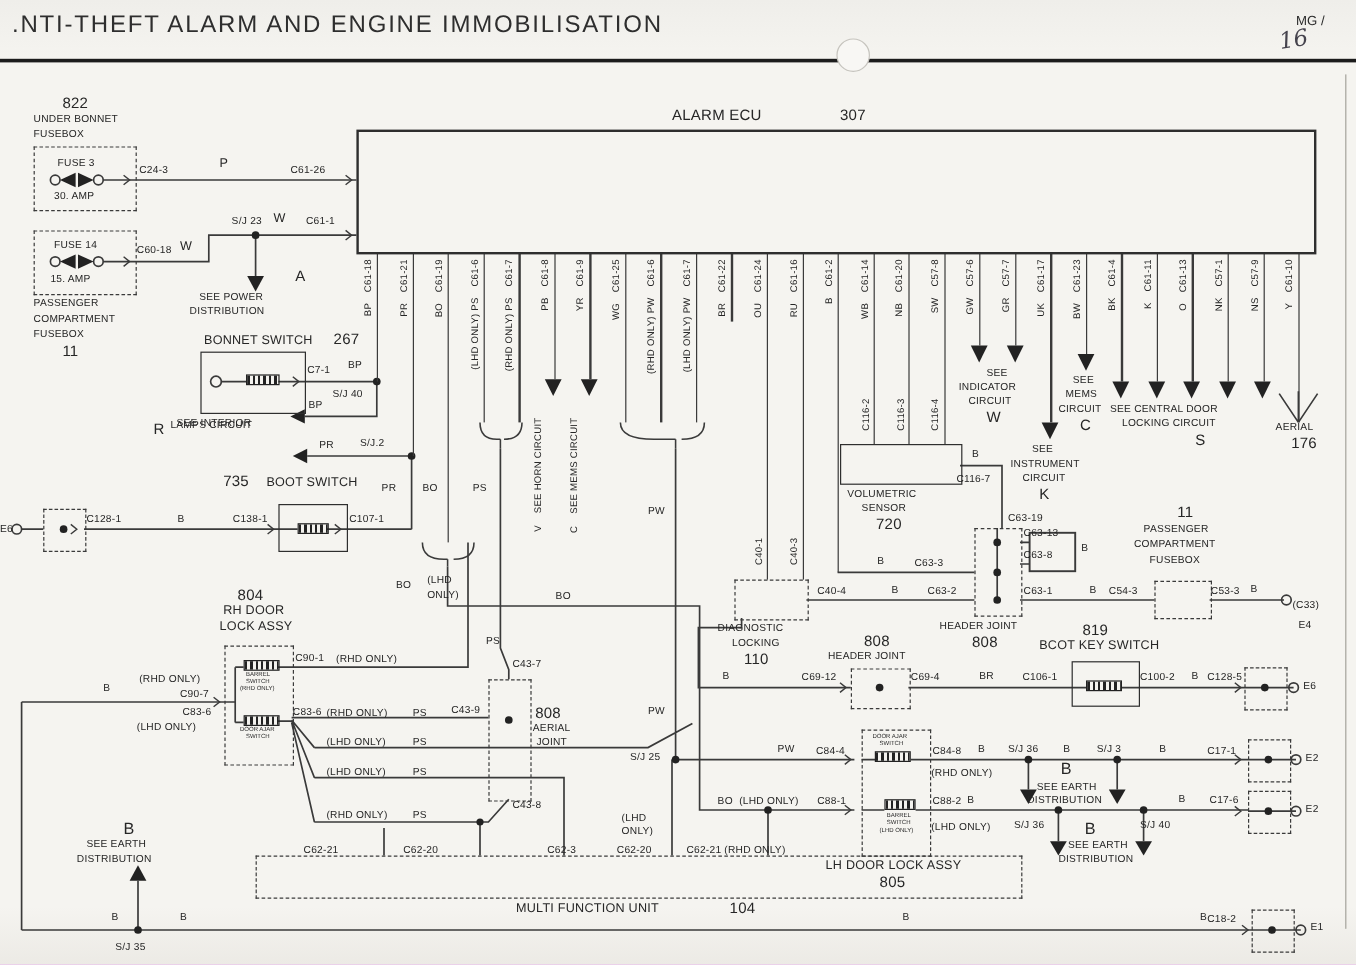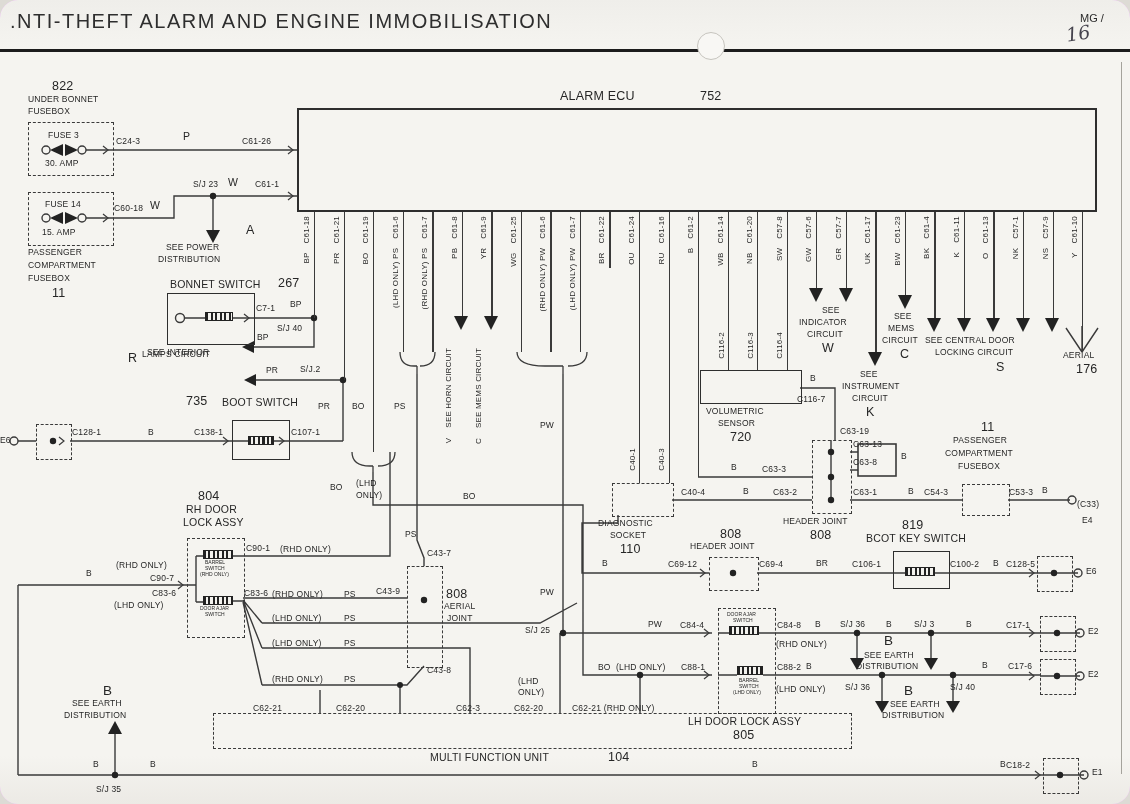--- a/index.html
+++ b/index.html
@@ -1,17 +1,17 @@
 <!DOCTYPE html>
 <html><head>
 <meta charset="utf-8">
 <style>
   html,body{margin:0;padding:0;background:#dddbd5;}
   #page{position:relative;width:1130px;height:804px;background:#f0abfc;overflow:hidden;
-        font-family:"Liberation Sans",sans-serif;color:#2a2a2a;border-radius:18px;}
+        font-family:"Liberation Sans",sans-serif;color:#2a2a2a;}
   #page:before{content:"";position:absolute;inset:0;background:linear-gradient(180deg,#efeeea 0%,#f5f4f0 6%,#f5f4f0 94%,#eceae5 100%);}
   .l{position:absolute;font-size:8.5px;line-height:9px;white-space:nowrap;letter-spacing:.2px;color:#262626;z-index:6;}
   .s10{font-size:10.5px;line-height:11px;}
   .s12{font-size:12.5px;line-height:13px;}
   .s14{font-size:13.5px;line-height:14px;}
   .t5{font-size:5px;line-height:5.5px;letter-spacing:0;}
   .vl{position:absolute;font-size:8px;line-height:9px;white-space:nowrap;letter-spacing:.2px;
       transform-origin:0 0;transform:rotate(-90deg) translateX(-100%);z-index:6;color:#262626;}
   .bx{position:absolute;border:1.6px solid #2e2e2e;z-index:4;}
   .bd{position:absolute;border:1.6px dashed #3a3a3a;z-index:4;}
@@ -255,21 +255,21 @@
   <div class="l" style="left:114px;top:204px">C60-18</div>
   <div class="l s10" style="left:150px;top:200px">W</div>
   <div class="l" style="left:193px;top:180px">S/J 23</div>
   <div class="l s10" style="left:228px;top:177px">W</div>
   <div class="l" style="left:255px;top:180px">C61-1</div>
   <div class="l s12" style="left:246px;top:224px">A</div>
   <div class="l" style="left:166px;top:243px">SEE POWER</div>
   <div class="l" style="left:158px;top:255px">DISTRIBUTION</div>
 
   <div class="l s12" style="left:560px;top:90px">ALARM ECU</div>
-  <div class="l s12" style="left:700px;top:90px">752</div>
+  <div class="l s12" style="left:700px;top:90px">307</div>
 
   <div class="l s10" style="left:170px;top:279px">BONNET SWITCH</div>
   <div class="l s12" style="left:278px;top:277px">267</div>
   <div class="l" style="left:256px;top:304px">C7-1</div>
   <div class="l" style="left:290px;top:300px">BP</div>
   <div class="l" style="left:277px;top:324px">S/J 40</div>
   <div class="l" style="left:257px;top:333px">BP</div>
   <div class="l s12" style="left:128px;top:352px">R</div>
   <div class="l" style="left:147px;top:348px">SEE INTERIOR</div>
   <div class="l" style="left:142px;top:350px">LAMPS CIRCUIT</div>
@@ -345,21 +345,21 @@
   <div class="l" style="left:908px;top:487px">B</div>
   <div class="l" style="left:924px;top:488px">C54-3</div>
   <div class="l" style="left:1009px;top:488px">C53-3</div>
   <div class="l" style="left:1042px;top:486px">B</div>
   <div class="l" style="left:1082px;top:516px">E4</div>
   <div class="l" style="left:1077px;top:500px">(C33)</div>
 
   <div class="vl" style="left:628px;top:448px">C40-1</div>
   <div class="vl" style="left:657px;top:448px">C40-3</div>
   <div class="l" style="left:598px;top:519px">DIAGNOSTIC</div>
-  <div class="l" style="left:610px;top:531px">SOCKET</div>
+  <div class="l" style="left:610px;top:531px">LOCKING</div>
   <div class="l s12" style="left:620px;top:543px">110</div>
   <div class="l" style="left:602px;top:559px">B</div>
 
   <div class="l s12" style="left:720px;top:528px">808</div>
   <div class="l" style="left:690px;top:542px">HEADER JOINT</div>
   <div class="l" style="left:668px;top:560px">C69-12</div>
   <div class="l" style="left:759px;top:560px">C69-4</div>
   <div class="l" style="left:816px;top:559px">BR</div>
   <div class="l" style="left:852px;top:560px">C106-1</div>
   <div class="l s12" style="left:902px;top:519px">819</div>

